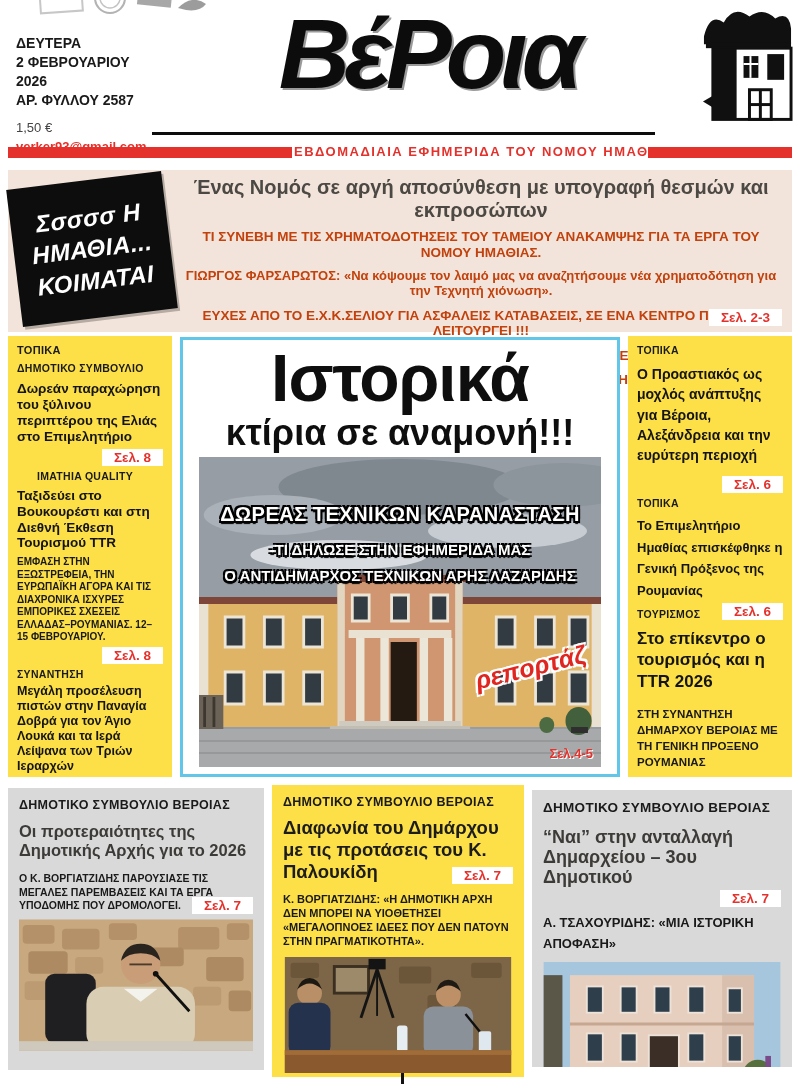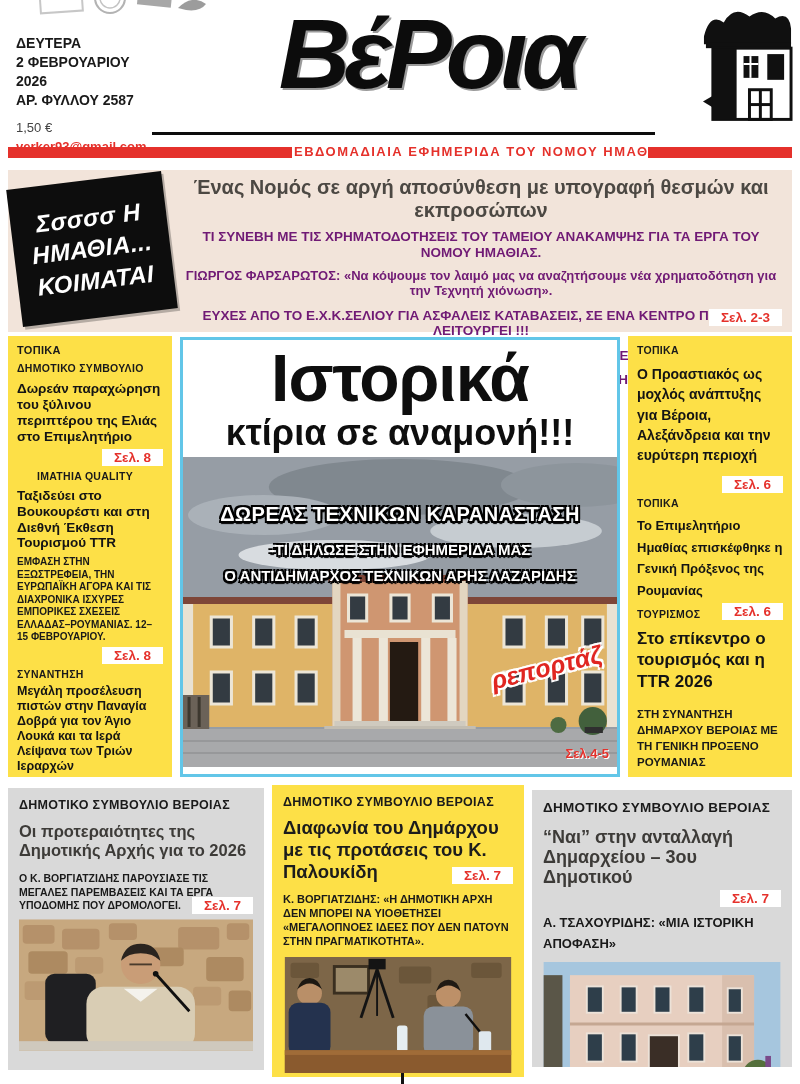--- a/index.html
+++ b/index.html
@@ -30,39 +30,39 @@
   
   .band{position:absolute;left:8px;top:170px;width:784px;height:162px;background:#f2e4da;}
   .sticker{
     position:absolute;left:6px;top:10px;width:156px;height:138px;background:#0d0d0d;
     transform:rotate(-7deg);box-shadow:2px 3px 0 rgba(0,0,0,.25);
     display:flex;flex-direction:column;justify-content:center;text-align:center;
   }
   .sticker span{color:#fff;font-weight:900;font-style:italic;font-size:24px;line-height:1.3;letter-spacing:.5px;}
   .band-text{position:absolute;left:168px;top:6px;width:610px;text-align:center;}
   .band-lead{font-size:20px;font-weight:bold;color:#4c4843;margin-bottom:7px;}
-  .band-item{font-size:13.5px;font-weight:bold;color:#701a75;margin-bottom:9px;line-height:1.15;}
+  .band-item{font-size:13.5px;font-weight:bold;color:#c2410c;margin-bottom:9px;line-height:1.15;}
   .band-item.q{font-size:13px;}
   .band-chip{position:absolute;right:10px;bottom:6px;}
   
   .chip{display:inline-block;background:#fff;color:#e5312b;font-weight:bold;font-size:13.5px;
         padding:0 12px;line-height:17px;}
   .chip-row{text-align:right;}
   .kicker{font-weight:bold;font-size:10.5px;color:#1a1a1a;letter-spacing:.3px;}
   .green{background:#fde047;}
   .gray{background:#d9d9d9;}
   
   .colL{position:absolute;left:8px;top:336px;width:164px;height:441px;padding:8px 9px;box-sizing:border-box;overflow:hidden;}
   .colR{position:absolute;left:628px;top:336px;width:164px;height:441px;padding:8px 9px;box-sizing:border-box;overflow:hidden;}
   .colL .hl,.colR .hl{font-weight:bold;color:#141414;} 
   .dek{font-weight:bold;color:#191919;}
   
   .feature{
     position:absolute;left:180px;top:337px;width:440px;height:440px;box-sizing:border-box;
-    border:3px solid #62c6e8;background:#fff;padding:3px 0;
+    border:3px solid #62c6e8;background:#fff;padding:3px 16px;
   }
   .feat-h1{font-size:66px;font-weight:900;text-align:center;line-height:1.02;letter-spacing:-1px;color:#0e0e0e;margin-top:2px;}
   .feat-h2{font-size:36px;font-weight:900;text-align:center;line-height:1.0;color:#0e0e0e;margin-top:3px;}
   .feat-photo{position:relative;margin-top:6px;height:310px;overflow:hidden;}
   .feat-photo svg{display:block;width:100%;height:100%;}
   .ov{position:absolute;left:0;width:100%;text-align:center;color:#fff;font-weight:900;
       text-shadow:-2px -2px 0 #000,2px -2px 0 #000,-2px 2px 0 #000,2px 2px 0 #000,0 3px 1px #000;}
   .ov1{top:14px;font-size:20px;letter-spacing:.5px;}
   .ov2{top:46px;font-size:20px;letter-spacing:.5px;}
   .ov3{top:84px;font-size:15px;}

